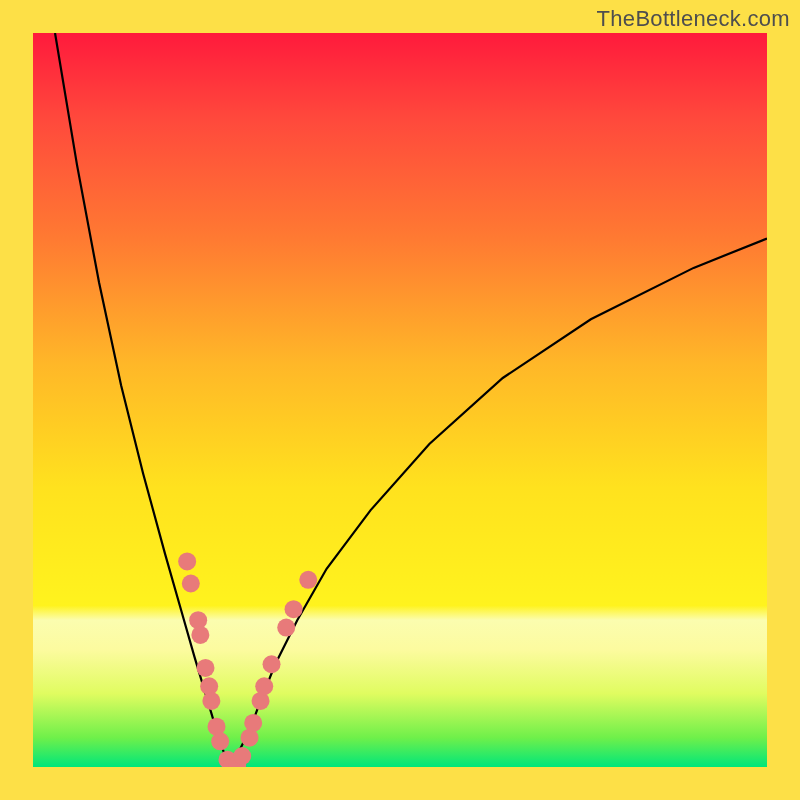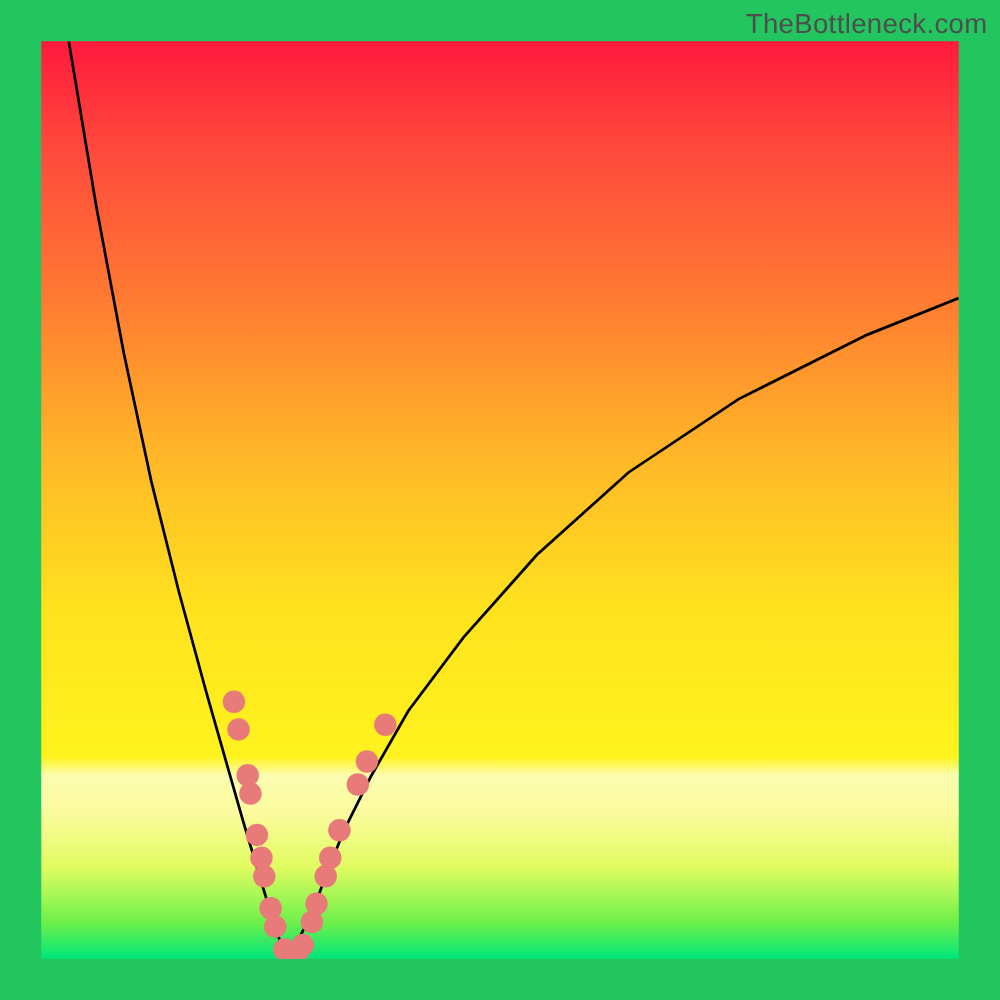--- a/index.html
+++ b/index.html
@@ -10,21 +10,21 @@
     overflow: hidden;
     background: #000;
     font-family: Arial, Helvetica, sans-serif;
   }
   .frame {
     position: absolute;
     left: 0;
     top: 0;
     width: 800px;
     height: 800px;
-    background: #22c55e;
+    background: #fde047;
   }
   .plot-area {
     position: absolute;
     left: 33px;
     top: 33px;
     width: 734px;
     height: 734px;
     background: linear-gradient(
       to bottom,
       #ff1a3c 0%,

